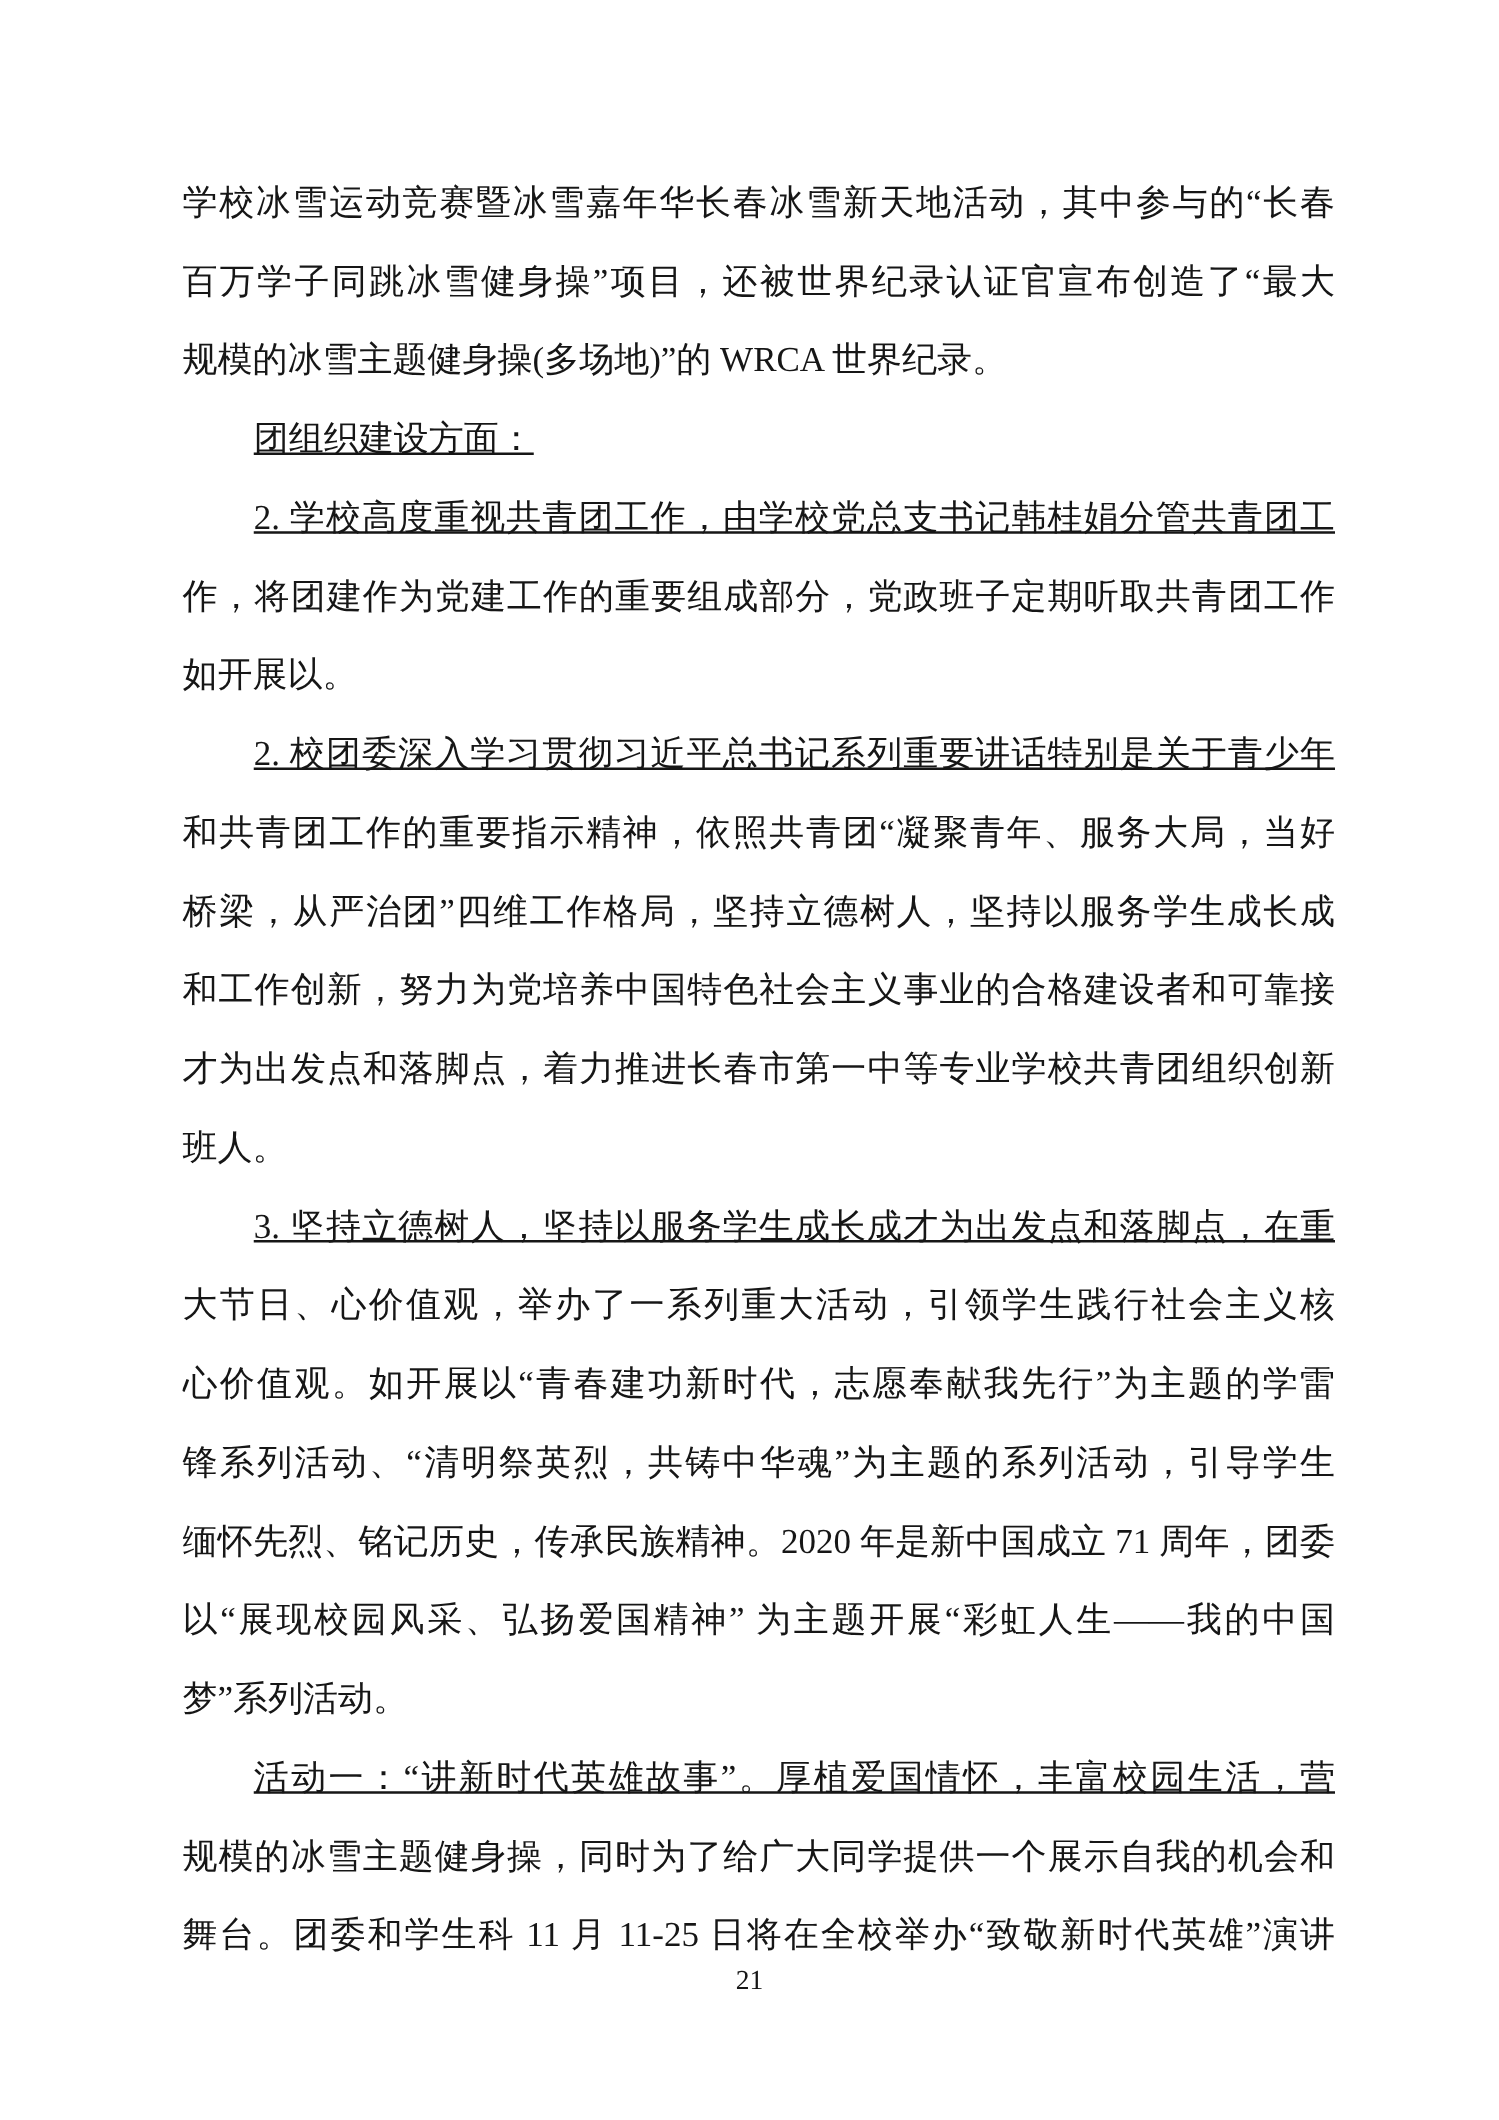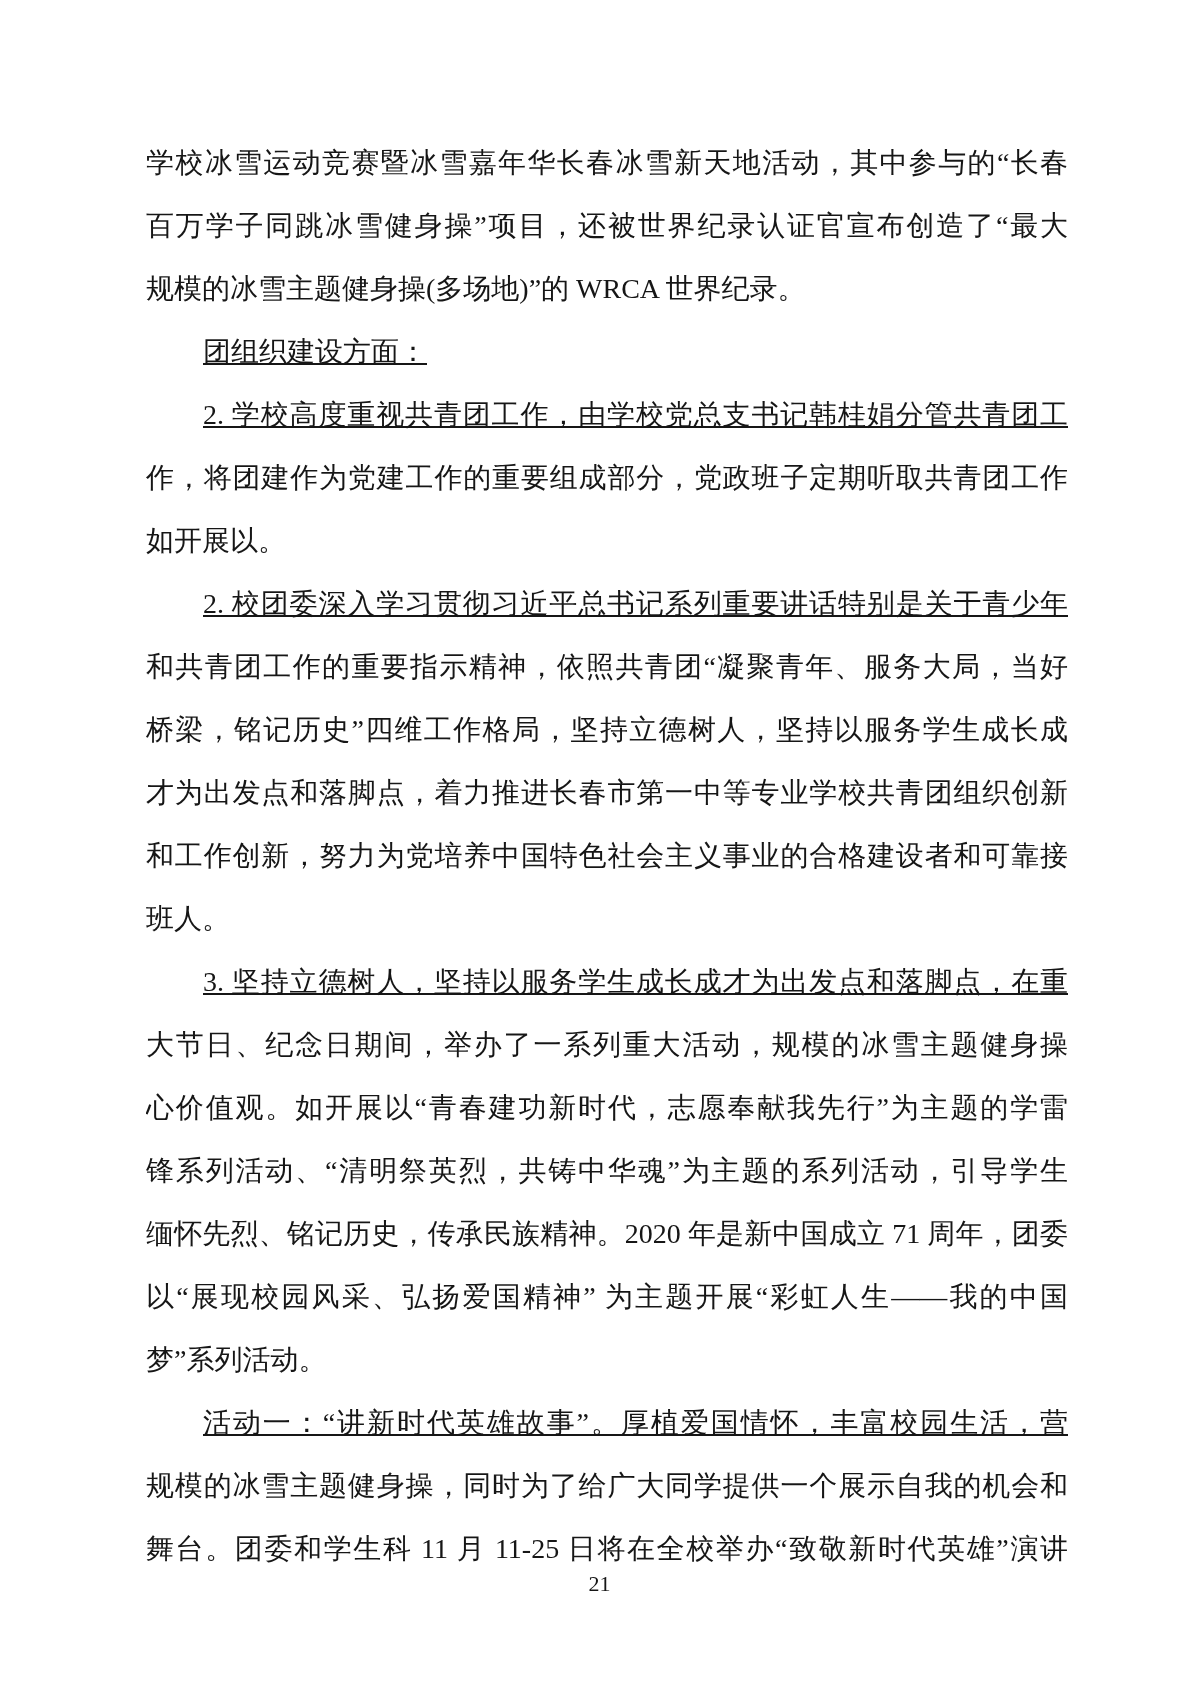--- a/index.html
+++ b/index.html
@@ -58,26 +58,26 @@
   <div class="text-block">
     <div class="line">学校冰雪运动竞赛暨冰雪嘉年华长春冰雪新天地活动，其中参与的“长春</div>
     <div class="line">百万学子同跳冰雪健身操”项目，还被世界纪录认证官宣布创造了“最大</div>
     <div class="line end">规模的冰雪主题健身操(多场地)”的 WRCA 世界纪录。</div>
     <div class="line indent end">团组织建设方面：</div>
     <div class="line indent">2. 学校高度重视共青团工作，由学校党总支书记韩桂娟分管共青团工</div>
     <div class="line">作，将团建作为党建工作的重要组成部分，党政班子定期听取共青团工作</div>
     <div class="line end">如开展以。</div>
     <div class="line indent">2. 校团委深入学习贯彻习近平总书记系列重要讲话特别是关于青少年</div>
     <div class="line">和共青团工作的重要指示精神，依照共青团“凝聚青年、服务大局，当好</div>
-    <div class="line">桥梁，铭记历史”四维工作格局，坚持立德树人，坚持以服务学生成长成</div>
+    <div class="line">桥梁，从严治团”四维工作格局，坚持立德树人，坚持以服务学生成长成</div>
+    <div class="line">和工作创新，努力为党培养中国特色社会主义事业的合格建设者和可靠接</div>
     <div class="line">才为出发点和落脚点，着力推进长春市第一中等专业学校共青团组织创新</div>
-    <div class="line">和工作创新，努力为党培养中国特色社会主义事业的合格建设者和可靠接</div>
     <div class="line end">班人。</div>
     <div class="line indent">3. 坚持立德树人，坚持以服务学生成长成才为出发点和落脚点，在重</div>
-    <div class="line">大节日、纪念日期间，举办了一系列重大活动，规模的冰雪主题健身操</div>
+    <div class="line">大节日、心价值观，举办了一系列重大活动，引领学生践行社会主义核</div>
     <div class="line">心价值观。如开展以“青春建功新时代，志愿奉献我先行”为主题的学雷</div>
     <div class="line">锋系列活动、“清明祭英烈，共铸中华魂”为主题的系列活动，引导学生</div>
     <div class="line">缅怀先烈、铭记历史，传承民族精神。2020 年是新中国成立 71 周年，团委</div>
     <div class="line">以“展现校园风采、弘扬爱国精神” 为主题开展“彩虹人生——我的中国</div>
     <div class="line end">梦”系列活动。</div>
     <div class="line indent">活动一：“讲新时代英雄故事”。厚植爱国情怀，丰富校园生活，营</div>
     <div class="line">规模的冰雪主题健身操，同时为了给广大同学提供一个展示自我的机会和</div>
     <div class="line">舞台。团委和学生科 11 月 11-25 日将在全校举办“致敬新时代英雄”演讲</div>
   </div>
   <div class="page-number">21</div>

